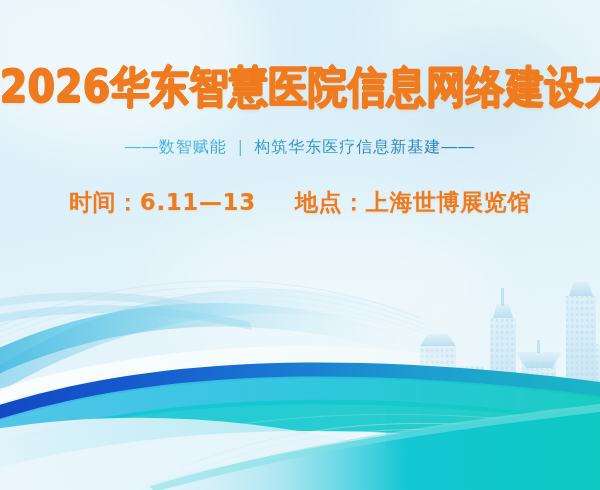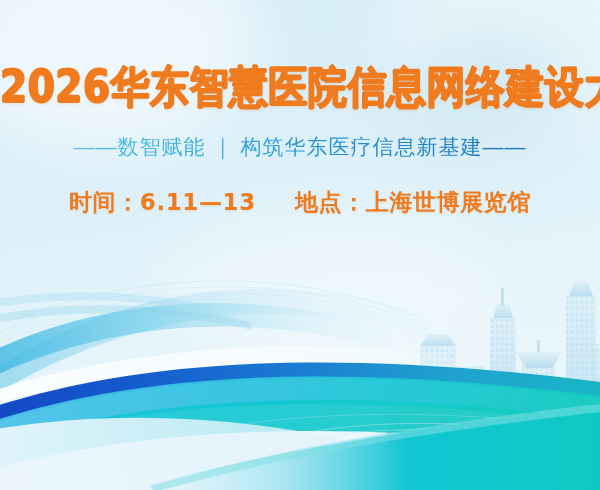--- a/index.html
+++ b/index.html
@@ -63,21 +63,21 @@
     text-shadow:
        1px 0 0 #f07b1e, -1px 0 0 #f07b1e,
        0 1px 0 #f07b1e, 0 -1px 0 #f07b1e,
        0 2px 3px rgba(200,120,40,.18);
     white-space: nowrap;
   }
 
   .sub-title {
     margin: 0;
     padding-top: 31px;
-    font-size: 21px;
+    font-size: 16px;
     line-height: 30px;
     font-weight: 500;
     letter-spacing: 1px;
     white-space: nowrap;
     background-image: linear-gradient(100deg,
         #7ed2ea 0%, #57c4e6 14%, #3fb2df 30%,
         #2d9ad4 48%, #2287c8 66%, #1b78bb 84%, #18709f 100%);
     -webkit-background-clip: text;
     background-clip: text;
     color: transparent;

